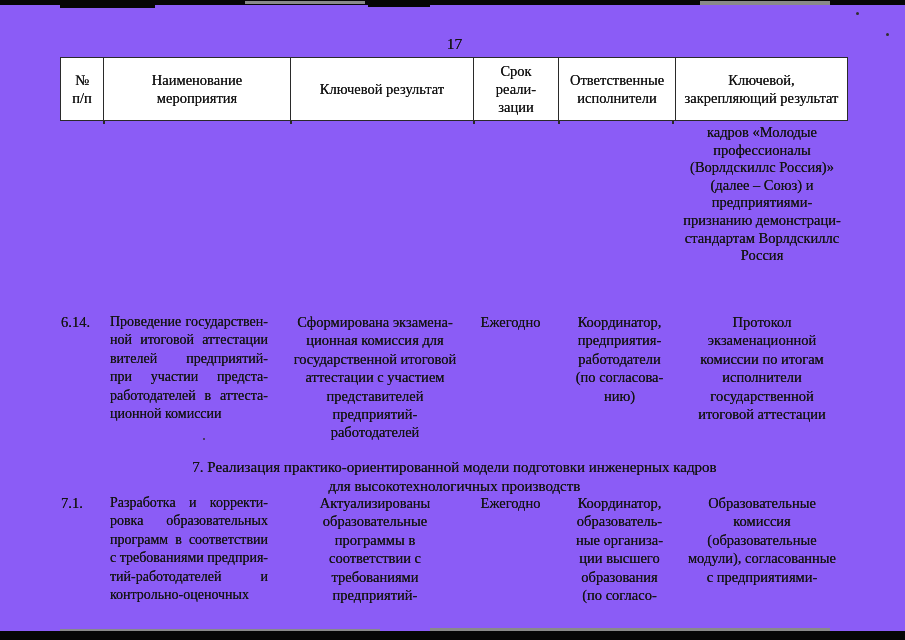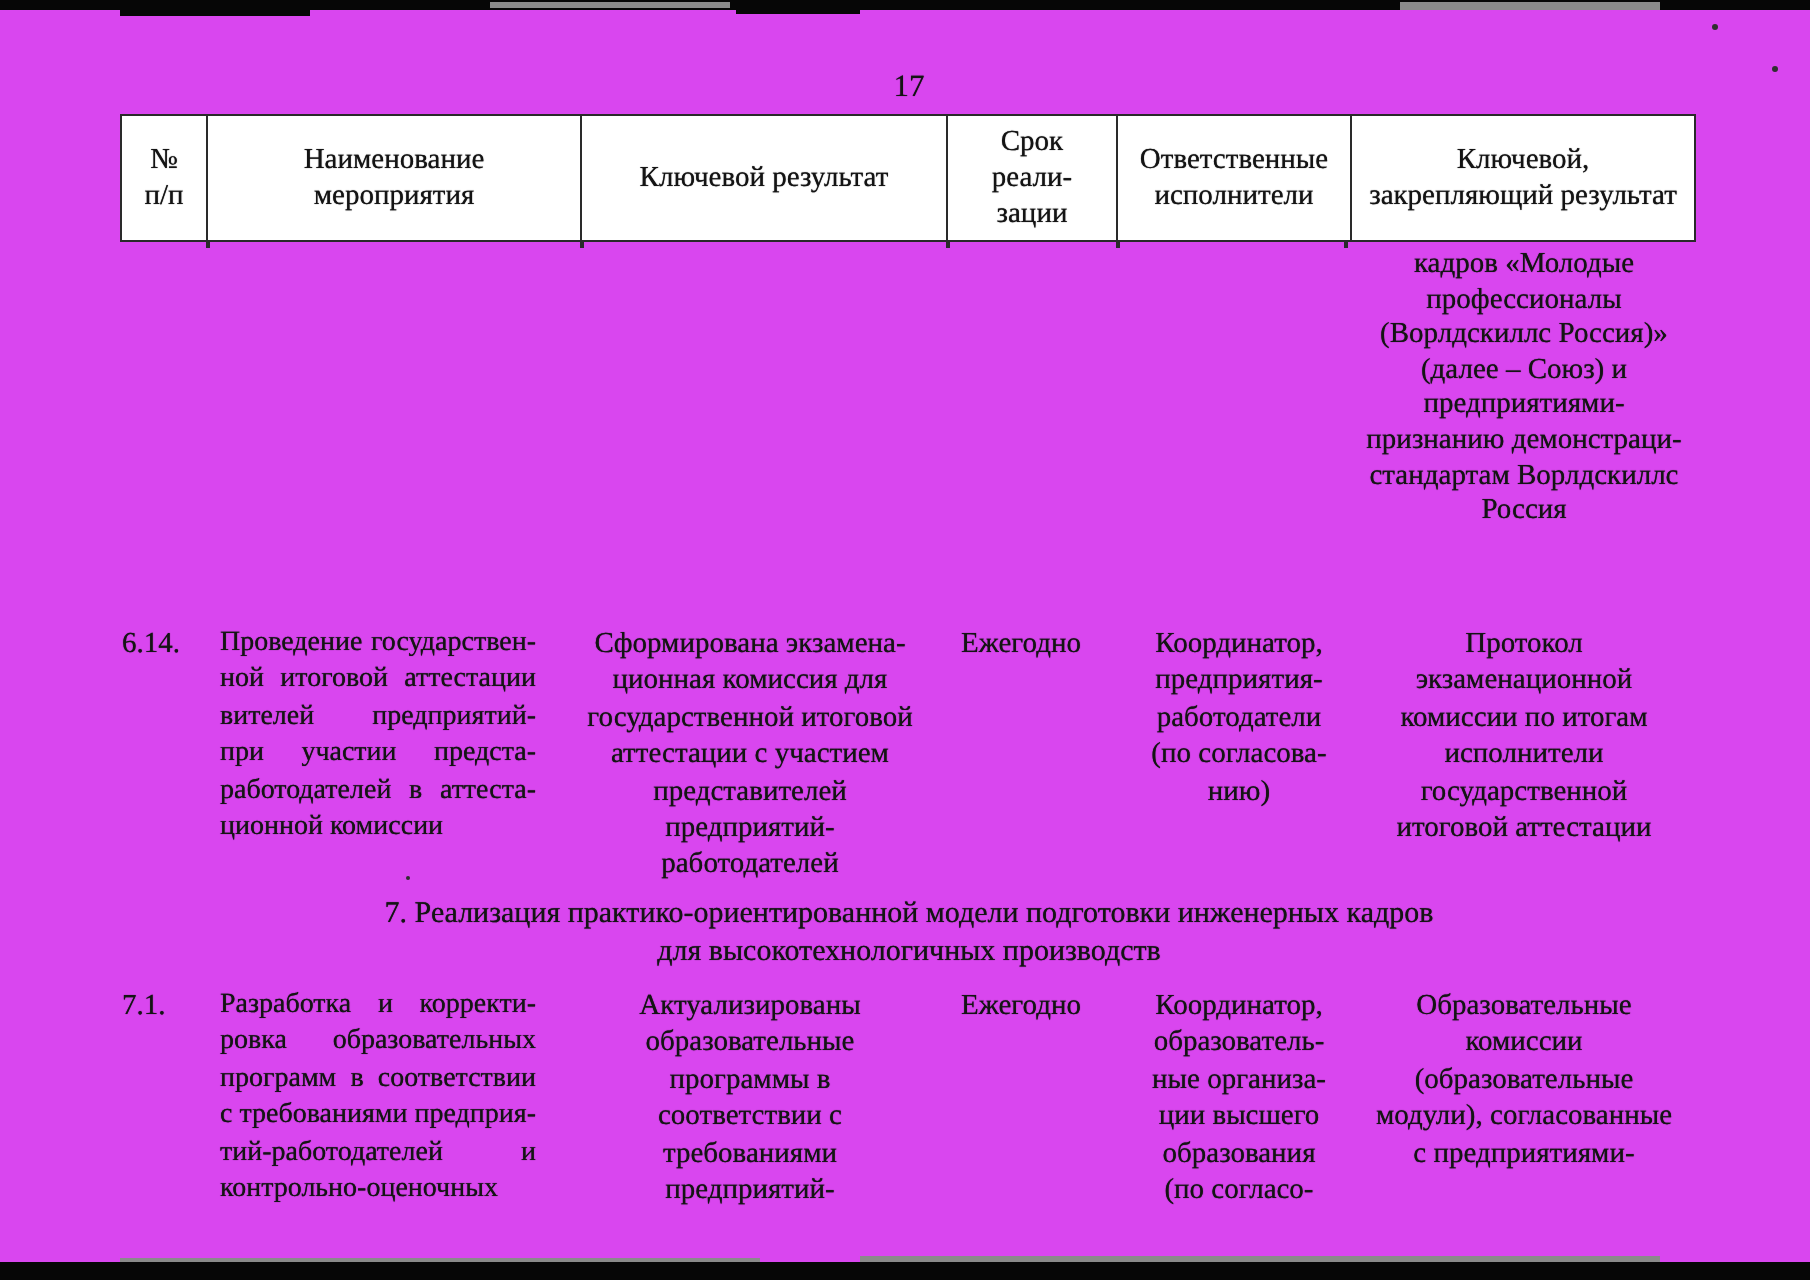--- a/index.html
+++ b/index.html
@@ -1,17 +1,17 @@
 <!DOCTYPE html>
 <html><head>
 <meta charset="utf-8">
 <style>
   html,body{margin:0;padding:0;}
   .page{
-    position:relative; width:905px; height:640px; background:#d946ef; overflow:hidden;
+    position:relative; width:905px; height:640px; background:#8b5cf6; overflow:hidden;
     font-family:"Liberation Serif","DejaVu Serif",serif; color:#141414;
   }
   .txt{ text-shadow:0 0 .45px #1a1a1a; }
   
   .bar{ position:absolute; background:#060606; }
   .gray{ position:absolute; background:#8a8a8a; }
   .dot{ position:absolute; background:#2f2f2f; border-radius:50%; }
   
   .pageno{ position:absolute; left:61px; top:35px; width:787px; text-align:center;
     font-size:15.5px; }
@@ -29,21 +29,21 @@
   
   .stub{ position:absolute; width:1.5px; height:4px; background:#2a2a2a; top:120px; }
   
   .cell{ position:absolute; font-size:14.5px; line-height:18.4px; }
   .cent{ text-align:center; }
   .lh-tight{ line-height:17.6px; }
   .name{ font-size:14px; }
   .just .tline{ text-align:justify; text-align-last:justify; }
   .just .tline:last-child{ text-align-last:left; }
   .numcell{ text-align:left; }
-  .section-heading{ position:absolute; left:61px; top:448px; width:787px;
+  .section-heading{ position:absolute; left:61px; top:458px; width:787px;
     text-align:center; font-size:15px; line-height:18.5px; }
 </style>
 </head>
 <body>
 
 <div class="page">
 
   <div class="bar" style="left:0;top:0;width:905px;height:5px"></div>
   <div class="bar" style="left:60px;top:0;width:95px;height:8px"></div>
   <div class="bar" style="left:368px;top:0;width:62px;height:7px"></div>
@@ -162,21 +162,21 @@
     <div class="cell cent txt" style="left:562px;top:494px;width:115px">
         <div class="tline">Координатор,</div>
         <div class="tline">образователь-</div>
         <div class="tline">ные организа-</div>
         <div class="tline">ции высшего</div>
         <div class="tline">образования</div>
         <div class="tline">(по согласо-</div>
       </div>
     <div class="cell cent txt" style="left:670px;top:494px;width:184px">
         <div class="tline">Образовательные</div>
-        <div class="tline">комиссии</div>
+        <div class="tline">комиссия</div>
         <div class="tline">(образовательные</div>
         <div class="tline">модули), согласованные</div>
         <div class="tline">с предприятиями-</div>
       </div>
   </div>
 
   <div class="gray" style="left:60px;top:629px;width:320px;height:2px"></div>
   <div class="gray" style="left:430px;top:628px;width:400px;height:3px"></div>
   <div class="bar" style="left:0;top:631px;width:905px;height:9px"></div>
 

